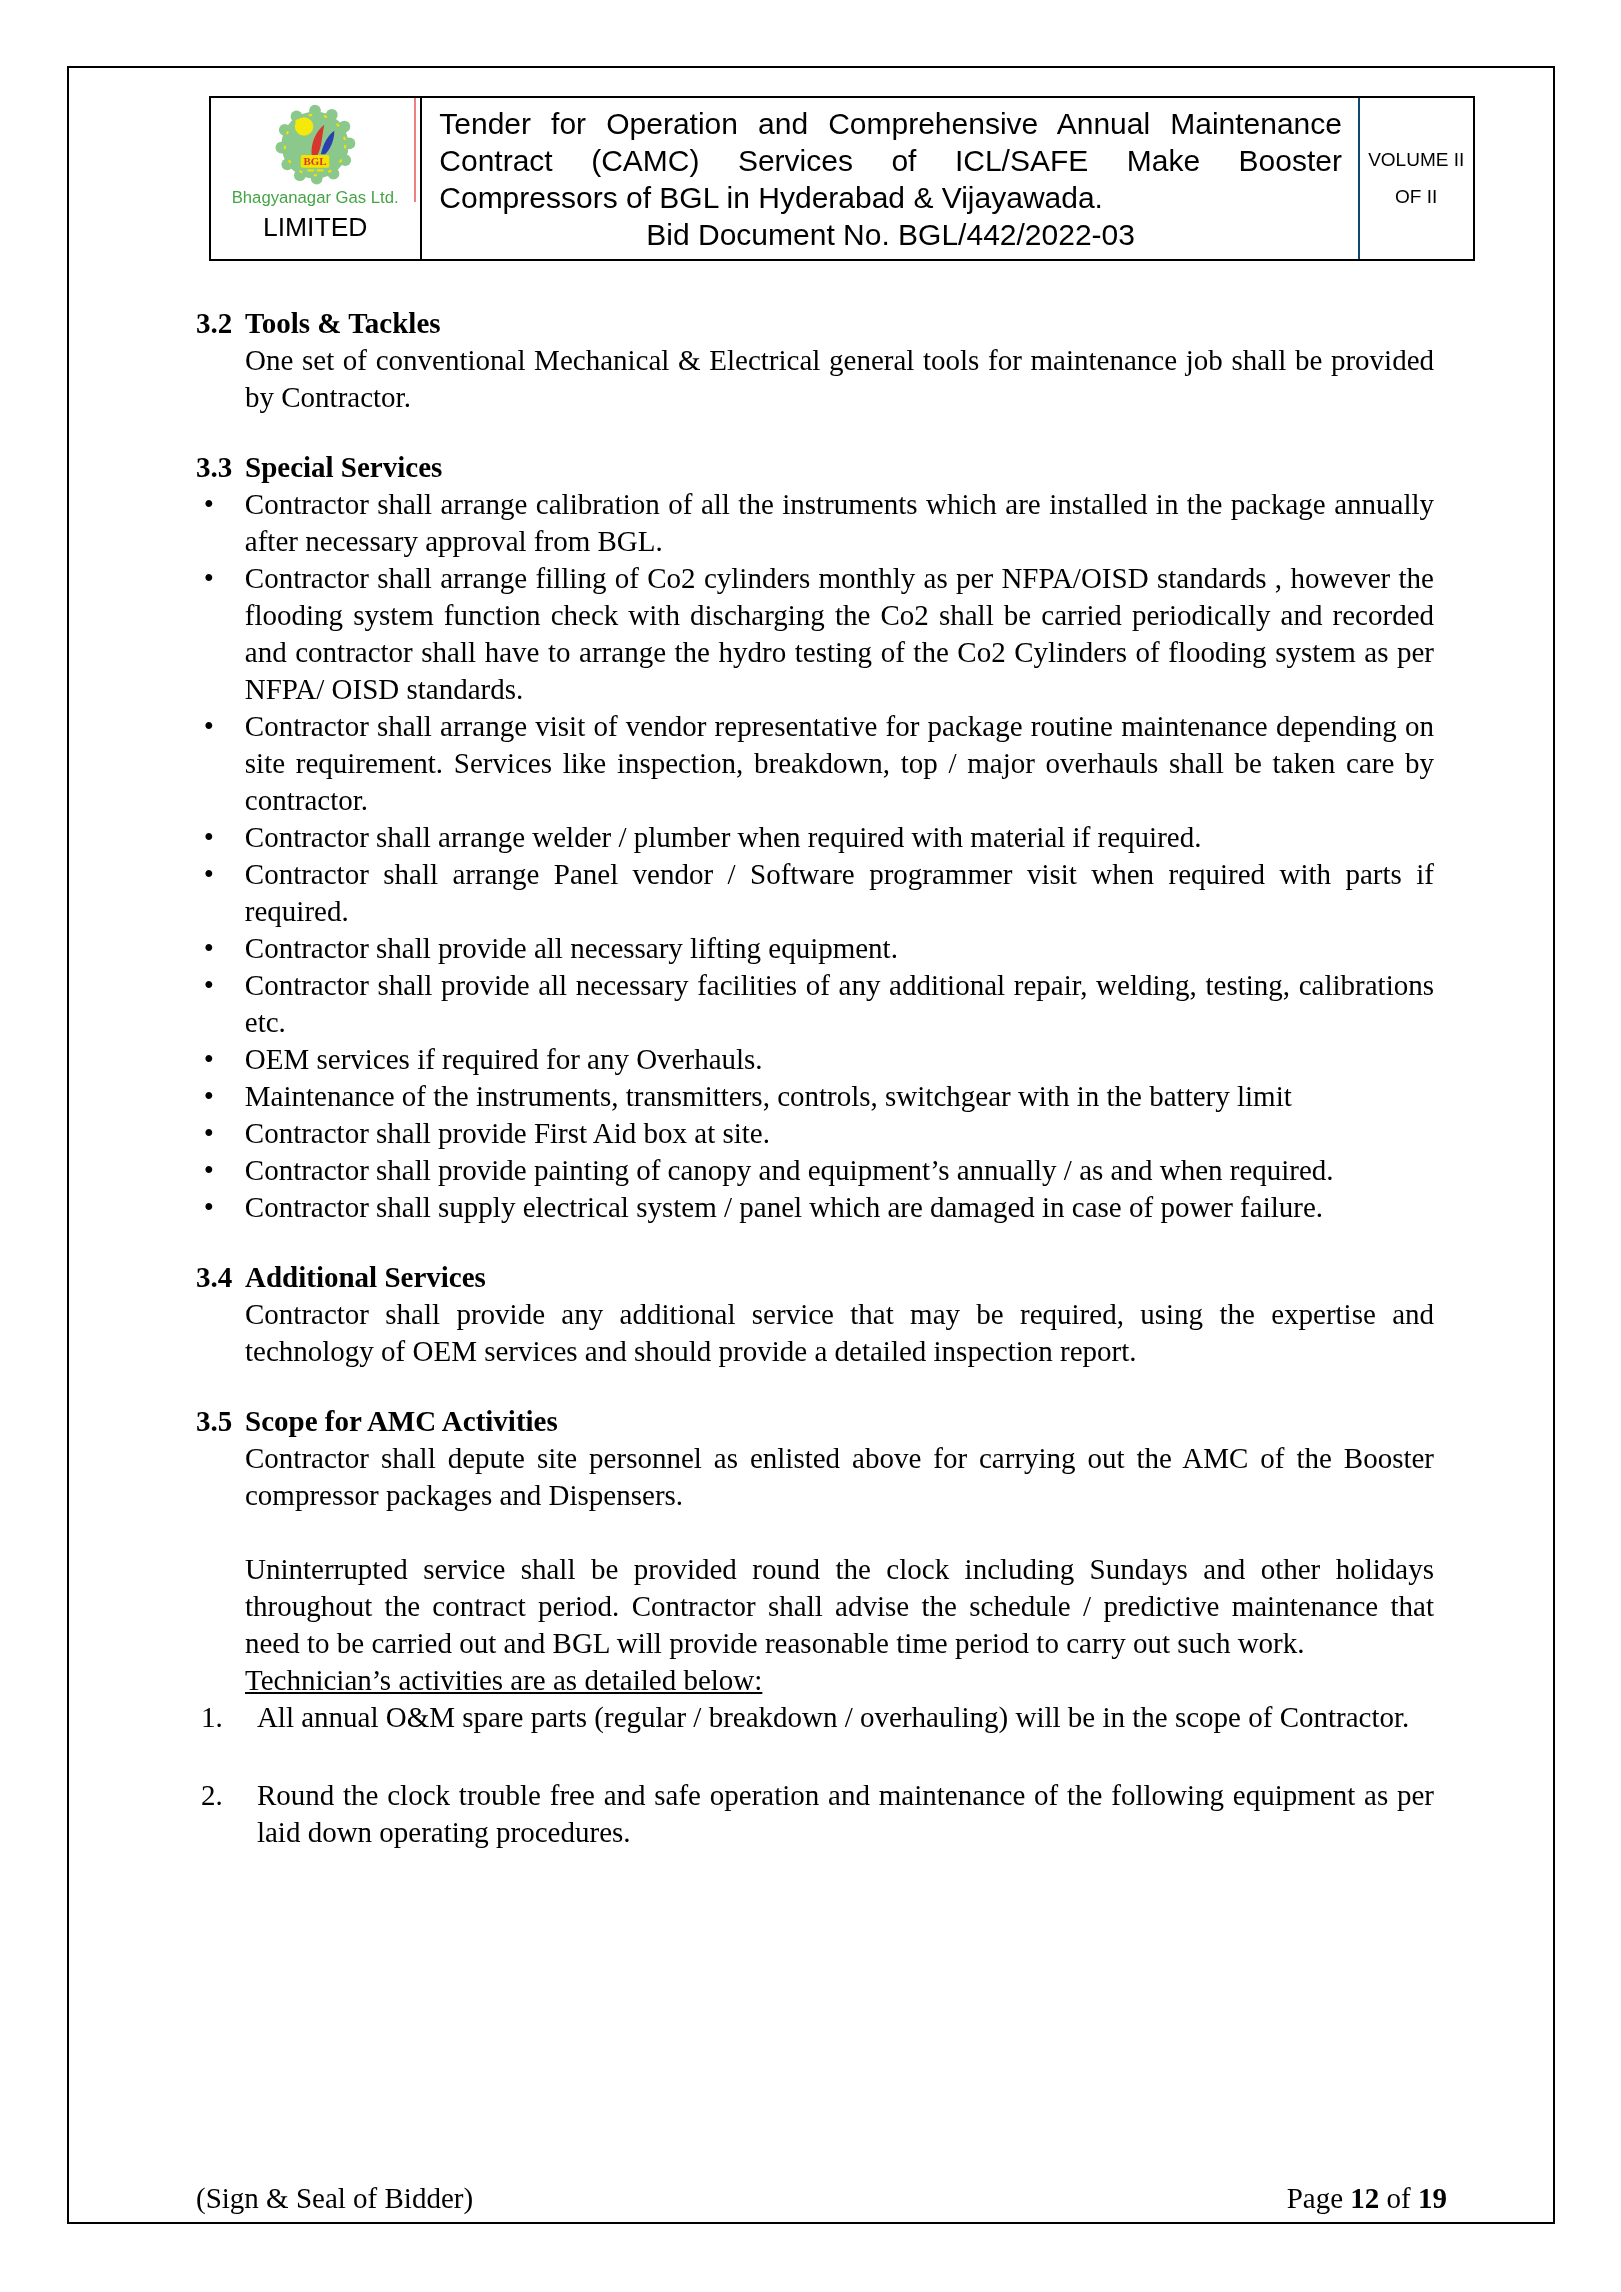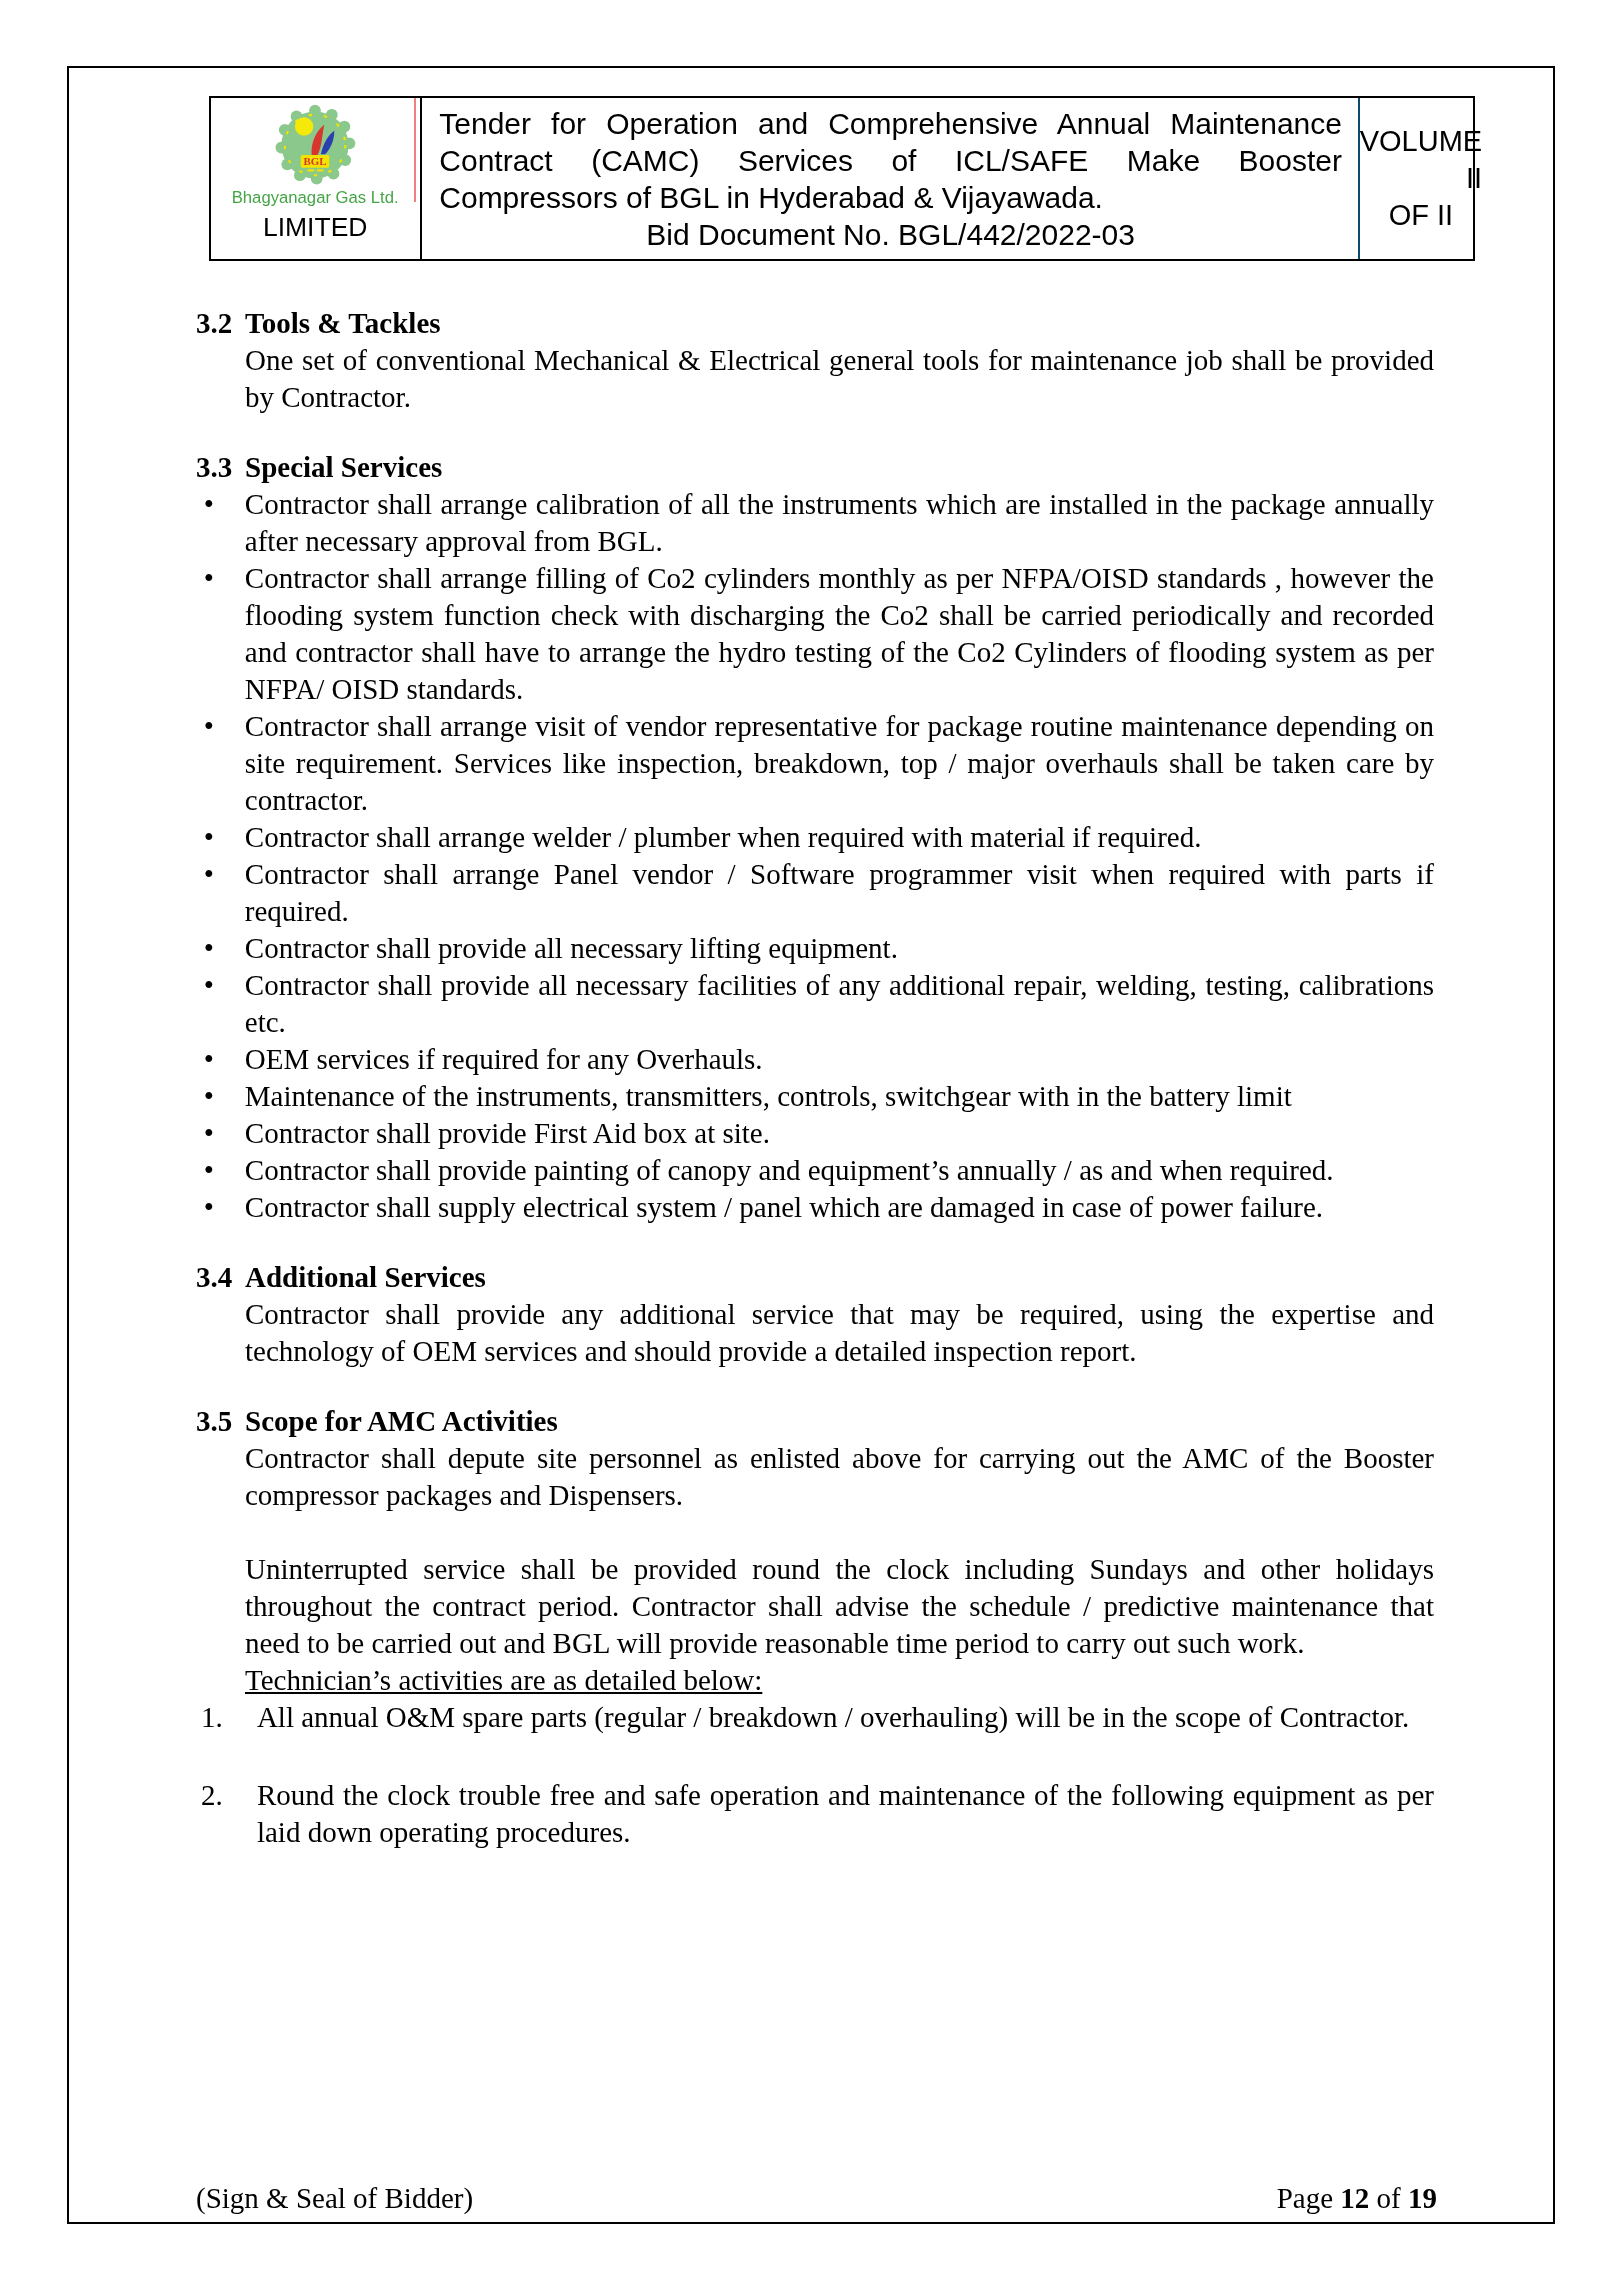--- a/index.html
+++ b/index.html
@@ -48,21 +48,21 @@
     width:940px;flex:none;
     border-left:2px solid #000;border-right:2px solid #0c4a6e;
     padding:6.9px 15.7px 5.9px 17.6px;
     font-size:30px;line-height:37px;
   }
   .title-text{text-align:justify;margin:0;}
   .bid-doc{text-align:center;margin:0;}
   .volume-cell{
     flex:1;
     display:flex;flex-direction:column;justify-content:center;align-items:center;
-    font-size:29px;line-height:37px;text-align:right;
+    font-size:19px;line-height:37px;text-align:left;
   }
   
   .content{
     margin-top:44px;
     font-size:29px;line-height:37px;
   }
   .heading{display:flex;font-weight:bold;}
   .heading .h-num{width:49px;flex:none;}
   .heading .h-title{flex:1;}
   .para{margin:0 0 0 49px;text-align:justify;}
@@ -71,21 +71,21 @@
   .gap-l{height:41px;}
   .bullet-item{display:flex;padding-left:7.8px;}
   .bullet-dot{width:41px;flex:none;}
   .bullet-text{flex:1;text-align:justify;}
   .num-item{display:flex;padding-left:4.9px;}
   .num-marker{width:56px;flex:none;}
   .num-text{flex:1;text-align:justify;}
   .underlined{margin-left:49px;text-decoration:underline;font-family:Liberation Serif, serif;}
   
   .footer{
-    position:absolute;left:127px;right:116px;bottom:4.9px;
+    position:absolute;left:127px;right:106px;bottom:4.9px;
     display:flex;justify-content:space-between;
     font-size:29px;line-height:37px;
   }
   .page-indicator b{font-weight:bold;}
 </style>
 </head>
 <body>
 
 <div class="page">
   <div class="frame">

